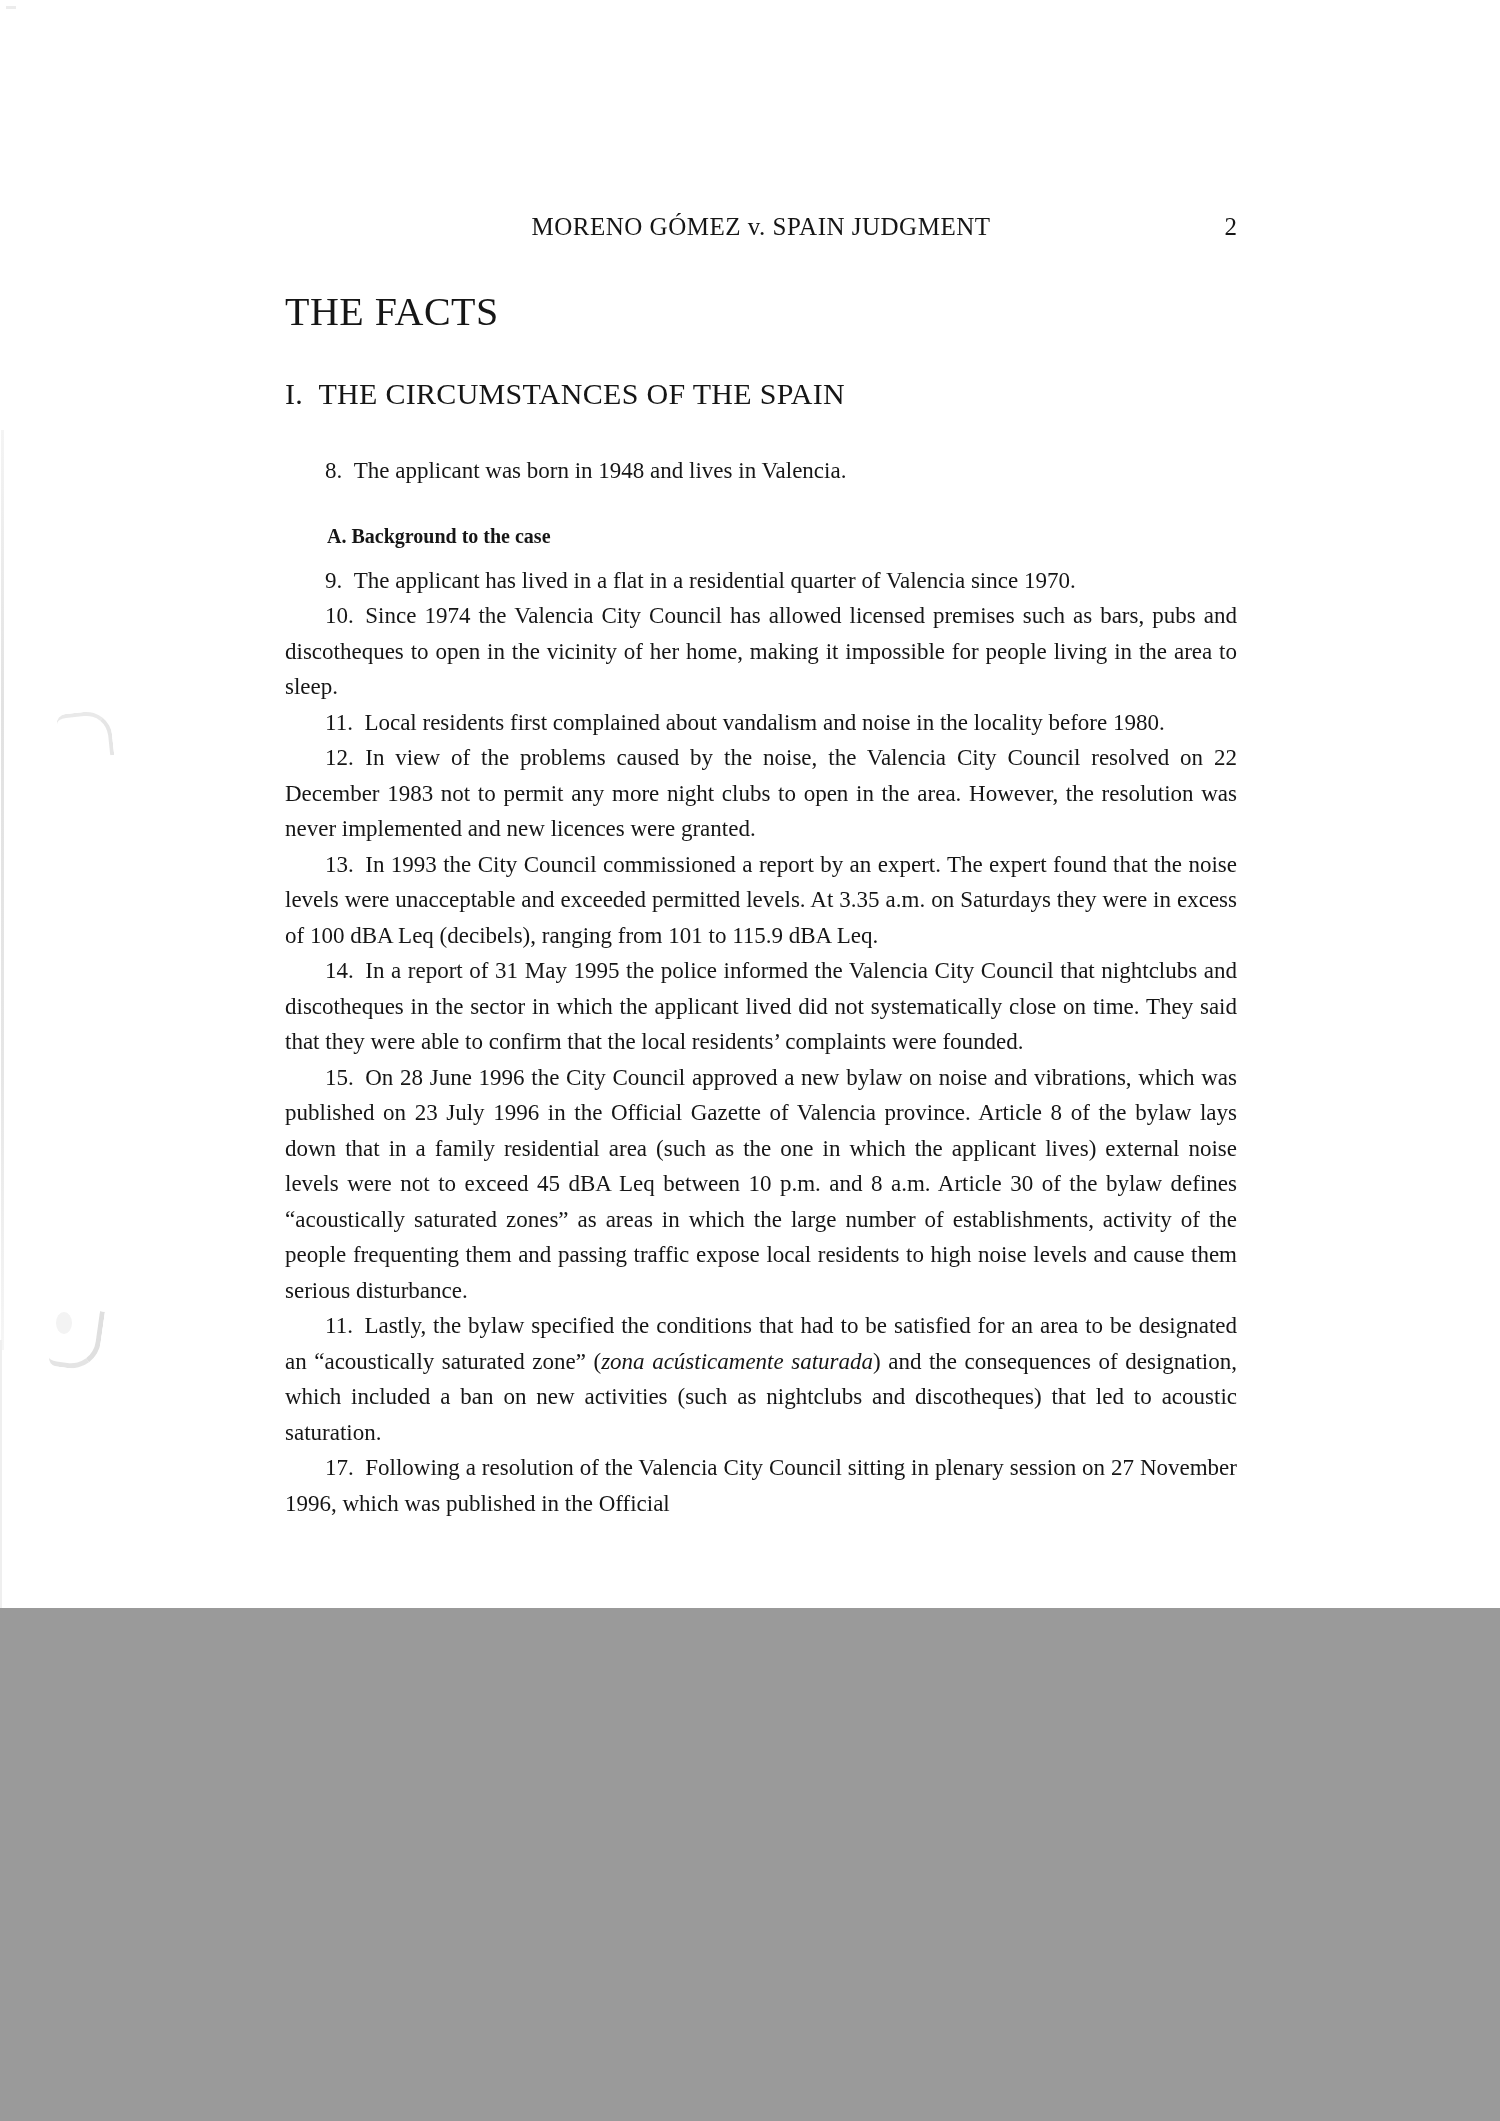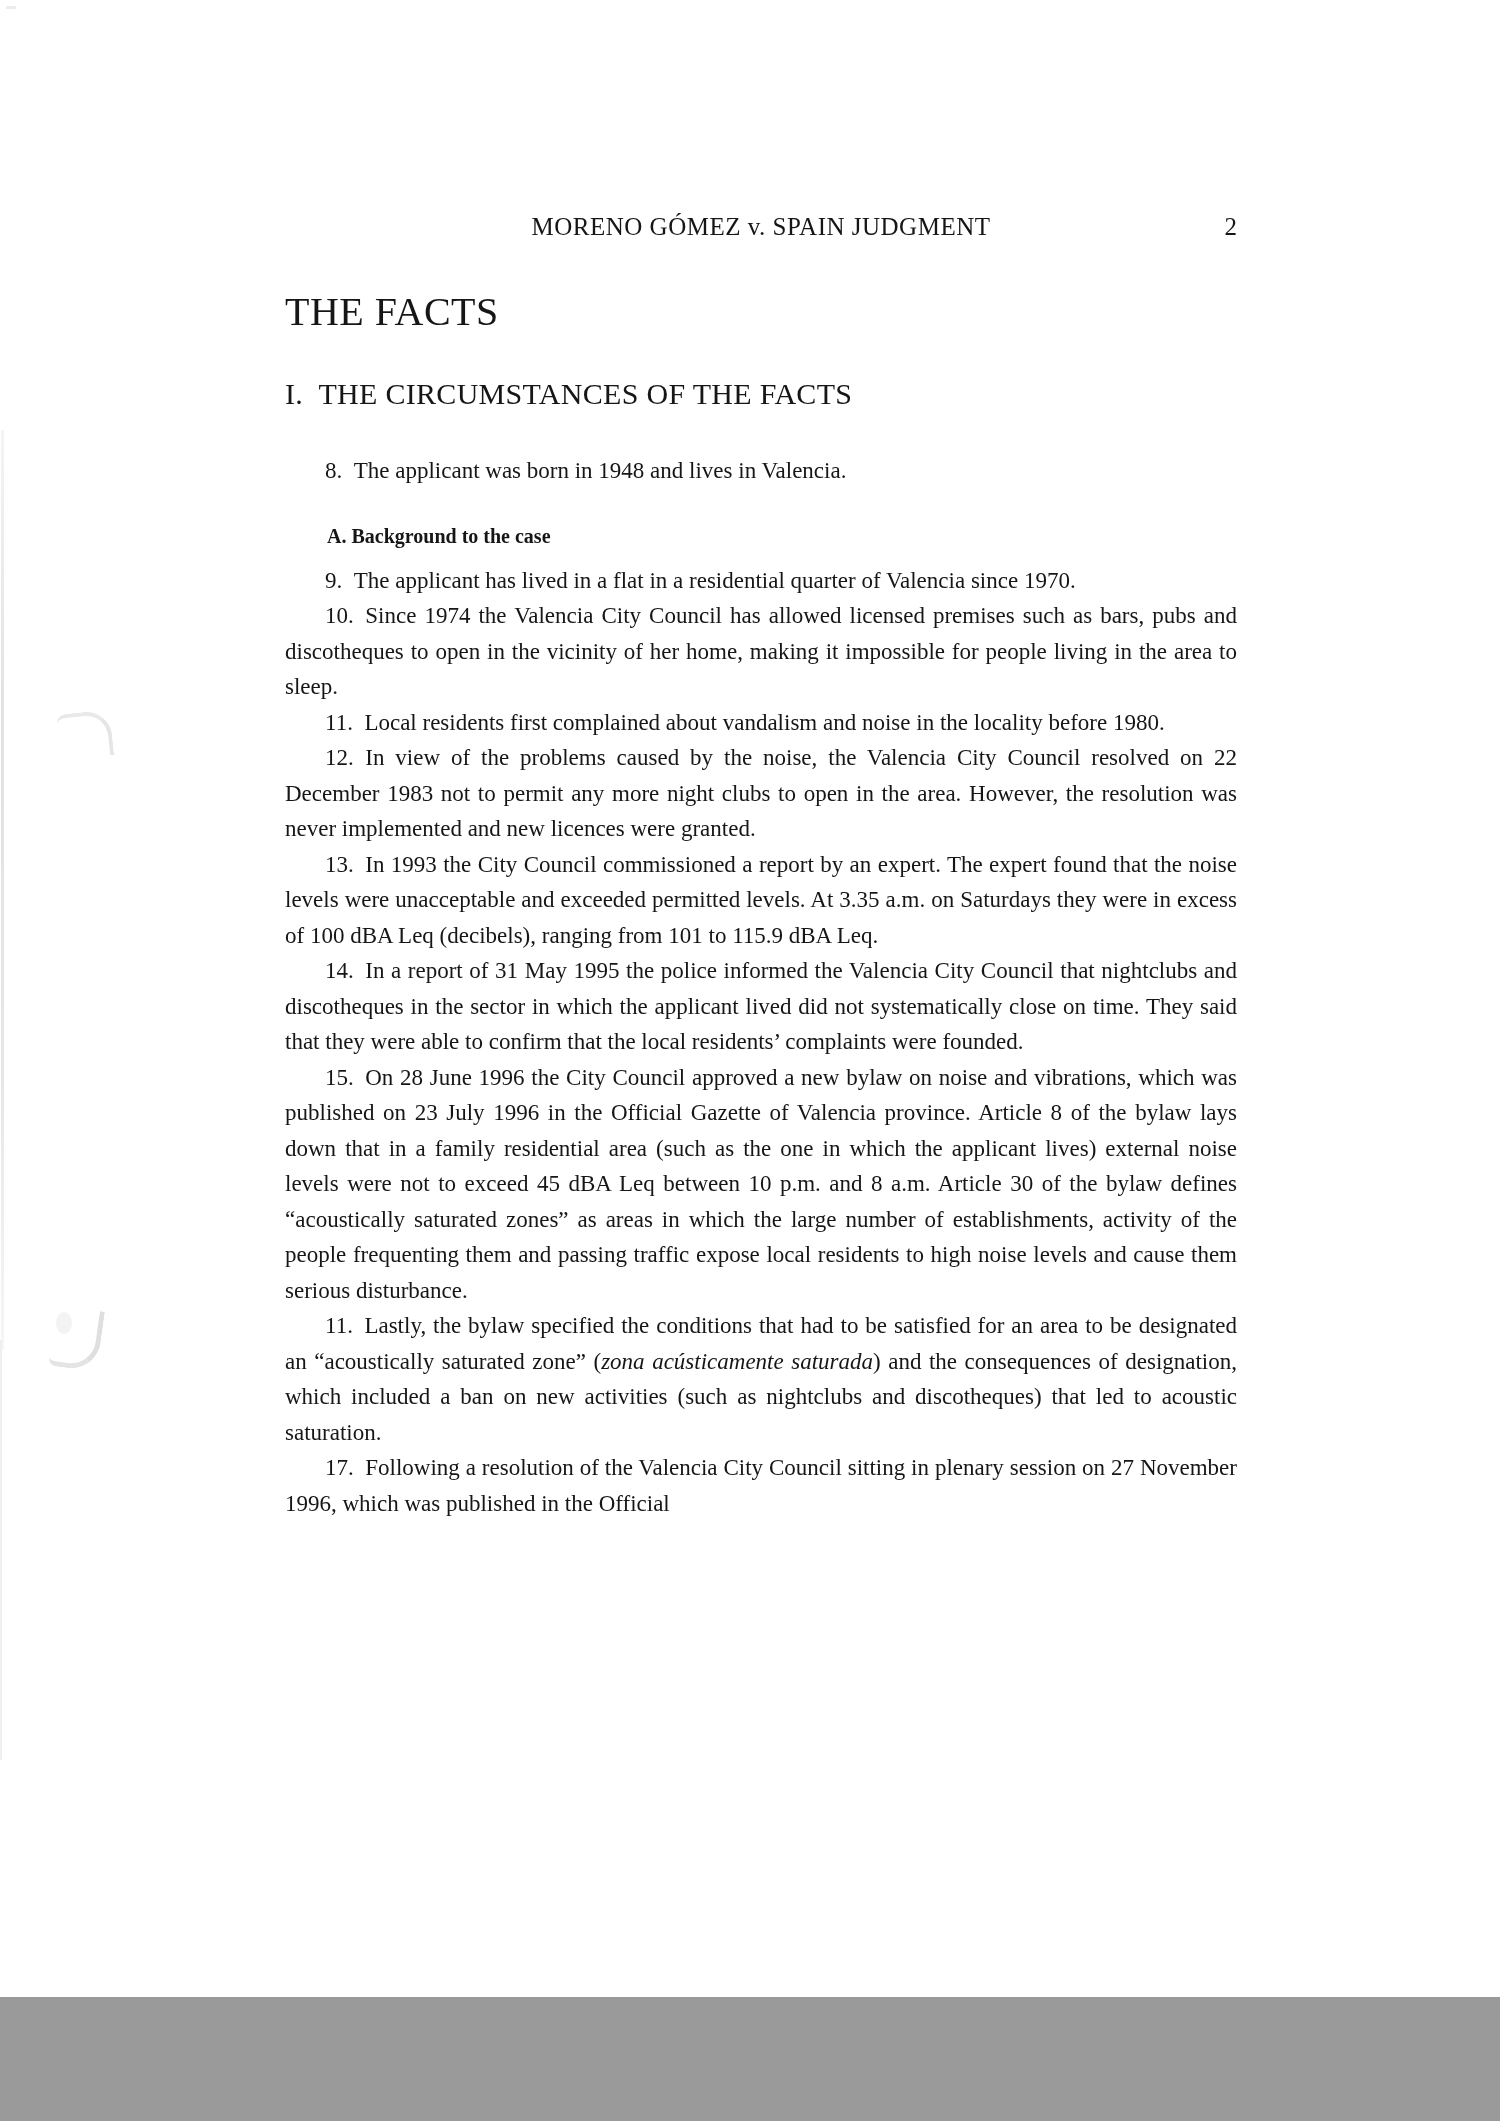--- a/index.html
+++ b/index.html
@@ -1,19 +1,19 @@
 <!DOCTYPE html>
 <html><head>
 <meta charset="utf-8">
 <style>
   html,body { margin:0; padding:0; background:#9a9a9a; }
   .page {
     position:relative;
     width:1500px;
-    height:1997px;
+    height:1608px;
     margin:0 auto;
     background:#ffffff;
     overflow:hidden;
     font-family:"Liberation Serif","DejaVu Serif",serif;
     color:#161616;
   }
 
   
   .edge-line {
     position:absolute; left:1px; top:430px; width:3px; height:920px;
@@ -79,21 +79,21 @@
 
   <div class="content">
 
     <div class="header-row">
       <span class="header-title">MORENO GÓMEZ v. SPAIN JUDGMENT</span>
       <span class="page-number">2</span>
     </div>
 
     <h1 class="section-title">THE FACTS</h1>
 
-    <h2 class="subsection-title">I. THE CIRCUMSTANCES OF THE FACTS</h2>
+    <h2 class="subsection-title">I. THE CIRCUMSTANCES OF THE SPAIN</h2>
 
     <div class="paragraph-list">
         <p class="numbered"><span>8. The applicant was born in 1948 and lives in Valencia.</span></p>
         <p class="subheading"><span>A. Background to the case</span></p>
         <p class="numbered"><span>9. The applicant has lived in a flat in a residential quarter of Valencia since 1970.</span></p>
         <p class="numbered"><span>10. Since 1974 the Valencia City Council has allowed licensed premises such as bars, pubs and discotheques to open in the vicinity of her home, making it impossible for people living in the area to sleep.</span></p>
         <p class="numbered"><span>11. Local residents first complained about vandalism and noise in the locality before 1980.</span></p>
         <p class="numbered"><span>12. In view of the problems caused by the noise, the Valencia City Council resolved on 22 December 1983 not to permit any more night clubs to open in the area. However, the resolution was never implemented and new licences were granted.</span></p>
         <p class="numbered"><span>13. In 1993 the City Council commissioned a report by an expert. The expert found that the noise levels were unacceptable and exceeded permitted levels. At 3.35 a.m. on Saturdays they were in excess of 100 dBA Leq (decibels), ranging from 101 to 115.9 dBA Leq.</span></p>
         <p class="numbered"><span>14. In a report of 31 May 1995 the police informed the Valencia City Council that nightclubs and discotheques in the sector in which the applicant lived did not systematically close on time. They said that they were able to confirm that the local residents’ complaints were founded.</span></p>

